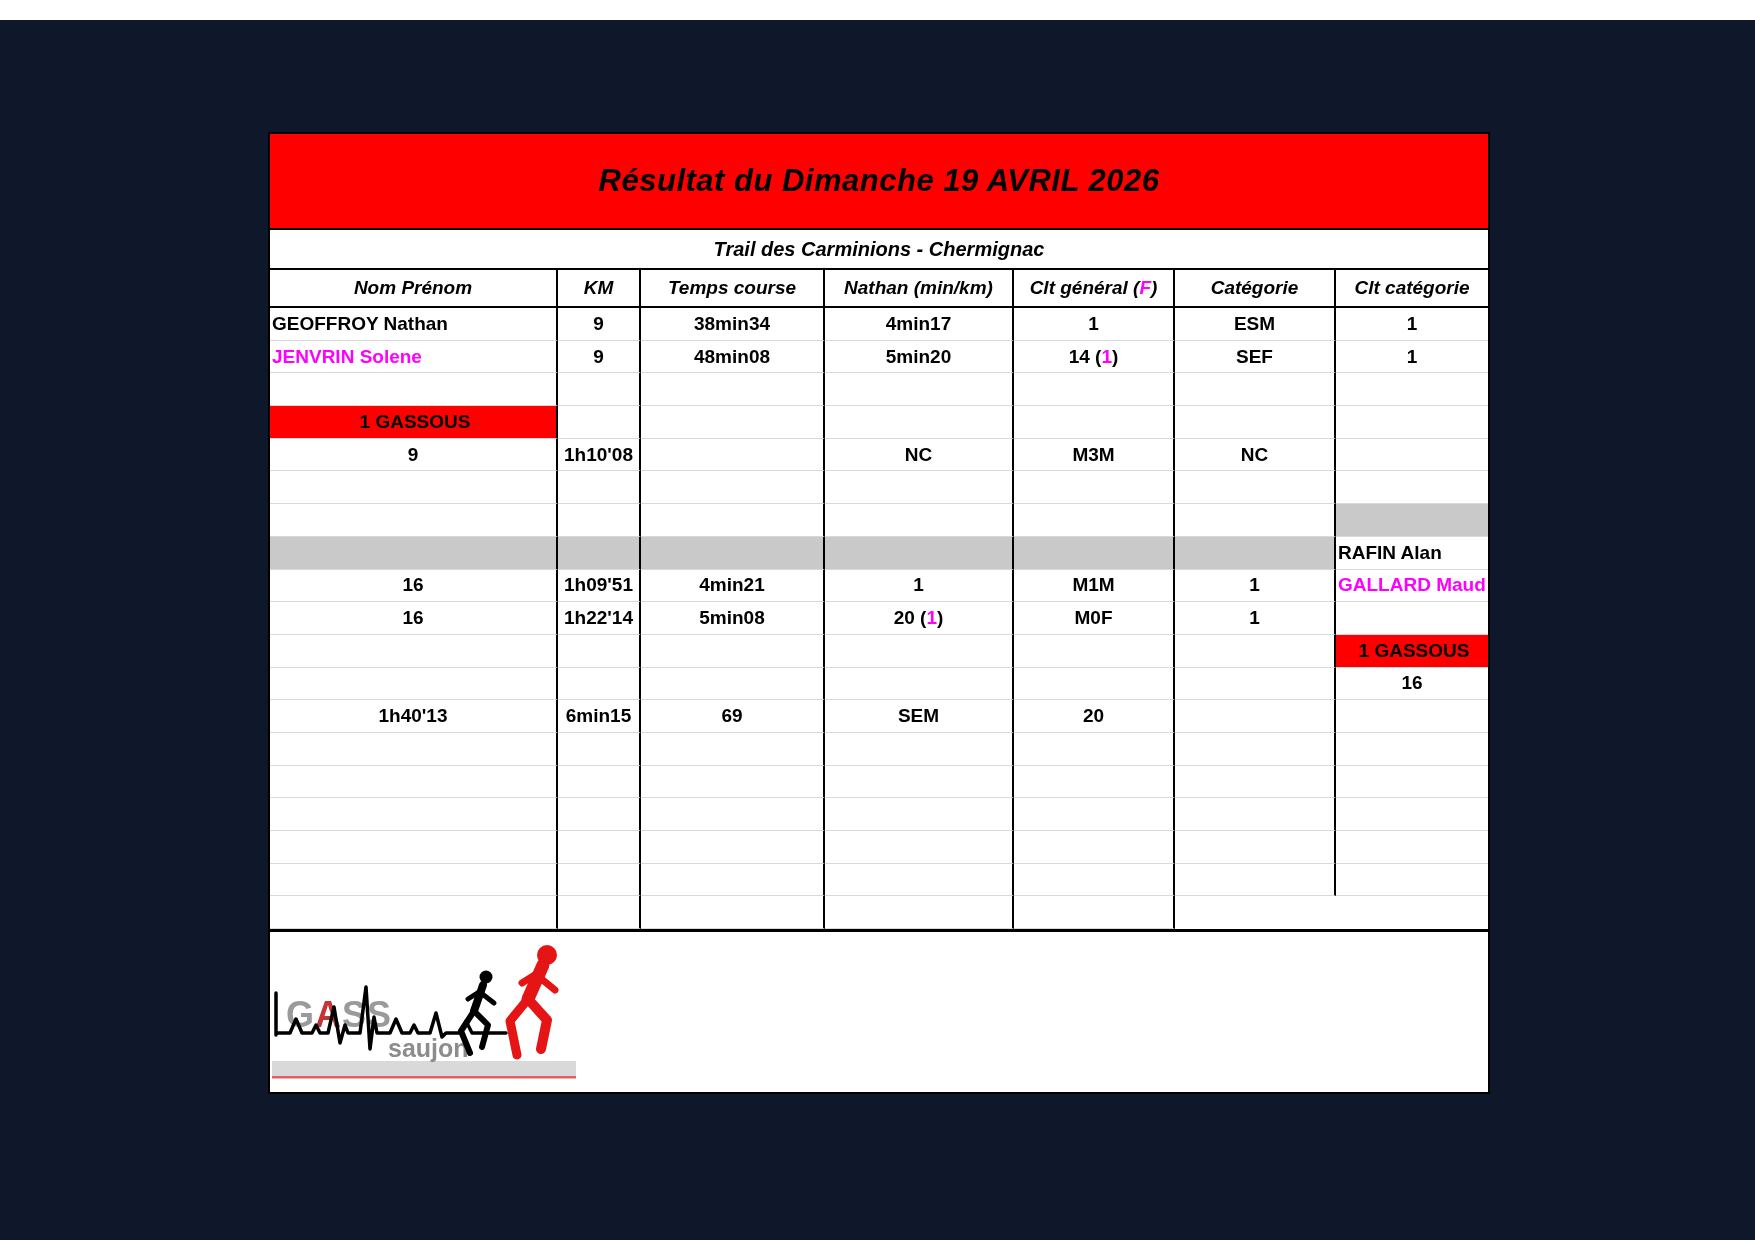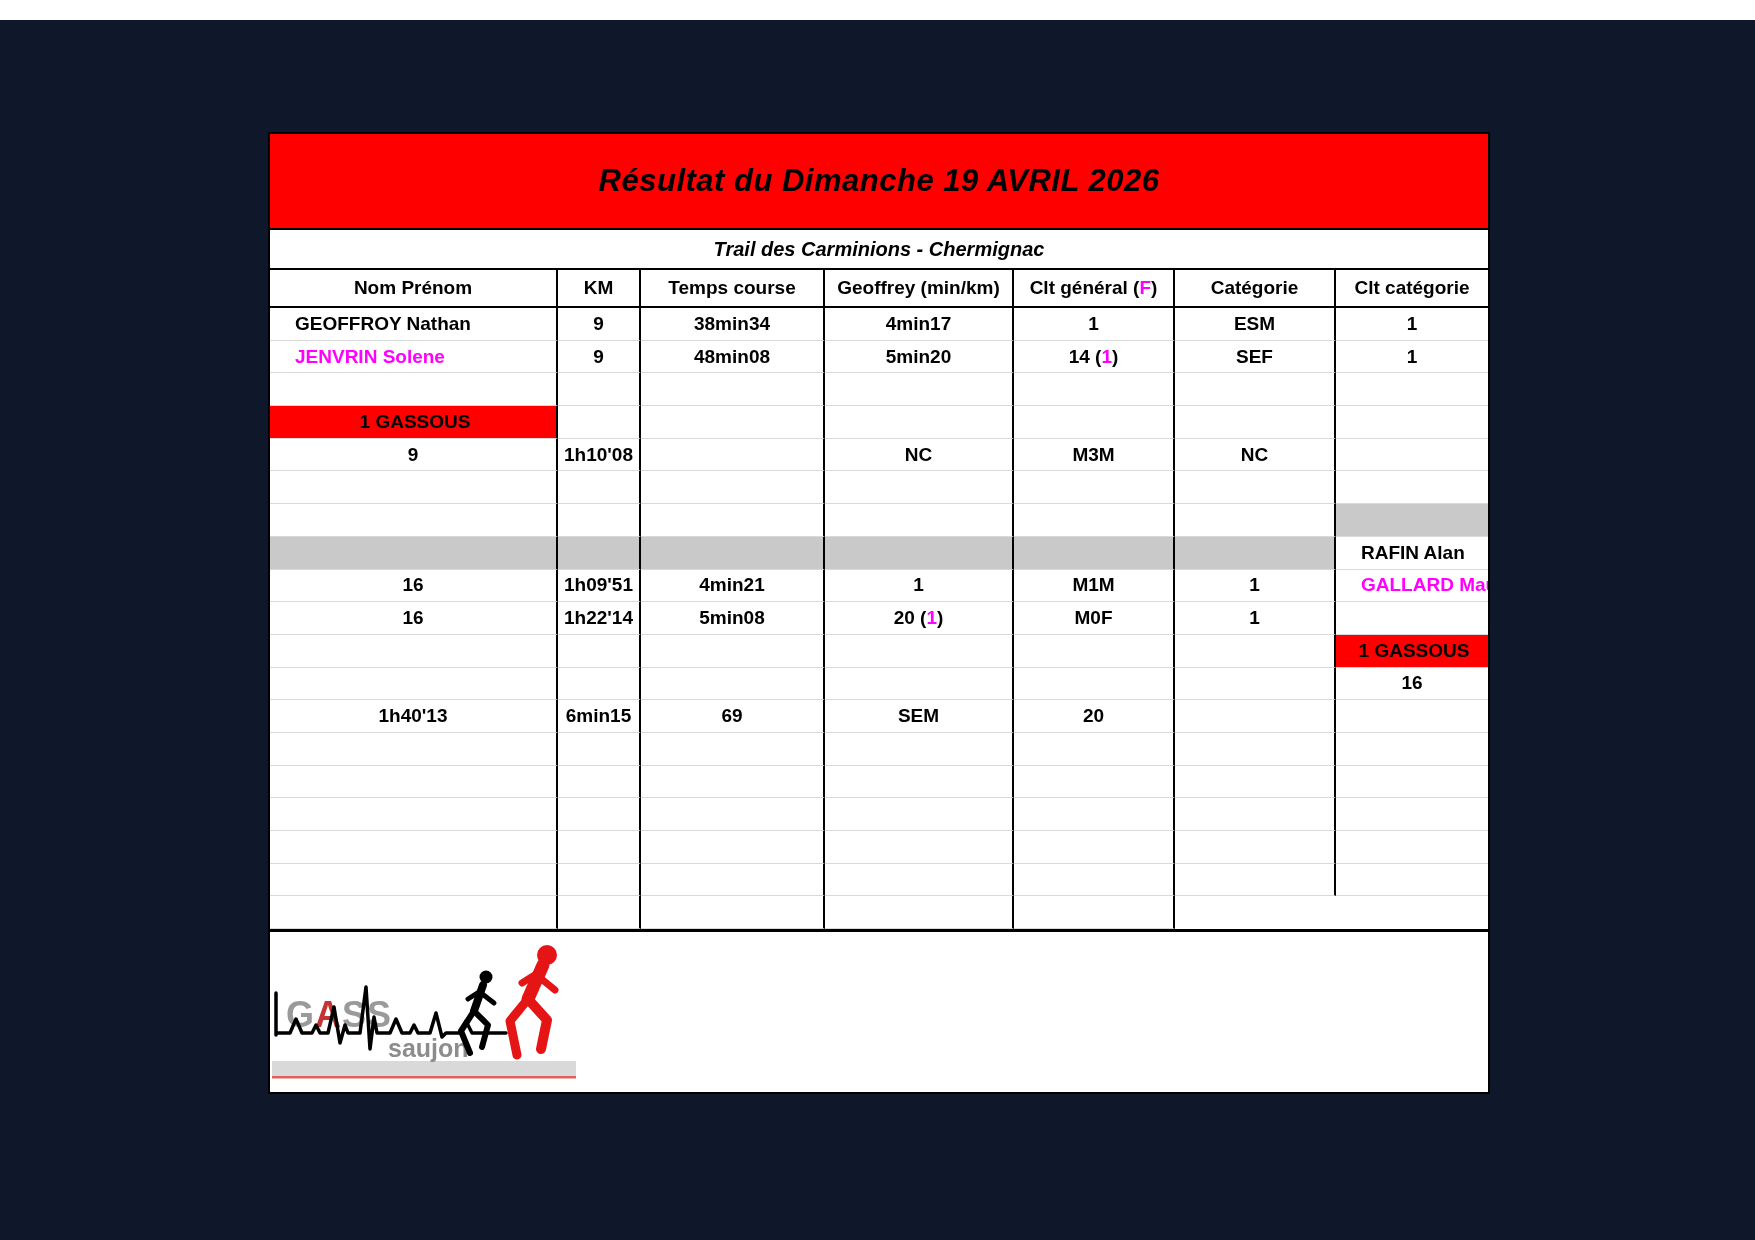--- a/index.html
+++ b/index.html
@@ -28,23 +28,23 @@
     grid-template-columns:288px 83px 184px 189px 161px 161px 152px;
     grid-template-rows:38px repeat(19, 32.7px);
   }
   .cell{
     box-sizing:border-box;border-right:2px solid #000;border-bottom:1px solid #D9D9D9;
     display:flex;align-items:center;justify-content:center;
     font-size:19px;font-weight:bold;overflow:hidden;white-space:nowrap;
   }
   .cell:nth-child(7n){border-right:none;}
   .hdr{
-    border-bottom:2px solid #000;font-size:19px;
-  }
-  .name{justify-content:flex-start;padding-left:25px;}
+    border-bottom:2px solid #000;font-style:italic;font-size:19px;
+  }
+  .name{justify-content:flex-start;padding-left:2px;}
   .magenta{color:#FF00FF;}
   .accent{color:#FF00FF;}
   .sep{background:#C9C9C9;}
   .gassous{background:#FF0000;justify-content:center;padding-left:4px;}
   .logo-section{
     border-top:3px solid #000;height:160px;
     display:flex;align-items:center;justify-content:flex-start;
   }
   .logo-svg{display:block;}
 </style>
@@ -59,21 +59,21 @@
     </div>
 
     <div class="subtitle-row">
       <div class="subtitle">Trail des Carminions - Chermignac</div>
     </div>
 
     <div class="grid">
         <div class="cell hdr">Nom Prénom</div>
         <div class="cell hdr">KM</div>
         <div class="cell hdr">Temps course</div>
-        <div class="cell hdr">Geoffrey (min/km)</div>
+        <div class="cell hdr">Nathan (min/km)</div>
         <div class="cell hdr">
           <span>Clt général (</span>
           <span class="accent">F</span>
           <span>)</span>
         </div>
         <div class="cell hdr">Catégorie</div>
         <div class="cell hdr">Clt catégorie</div>
         <div class="cell name">GEOFFROY Nathan</div>
         <div class="cell">9</div>
         <div class="cell">38min34</div>

